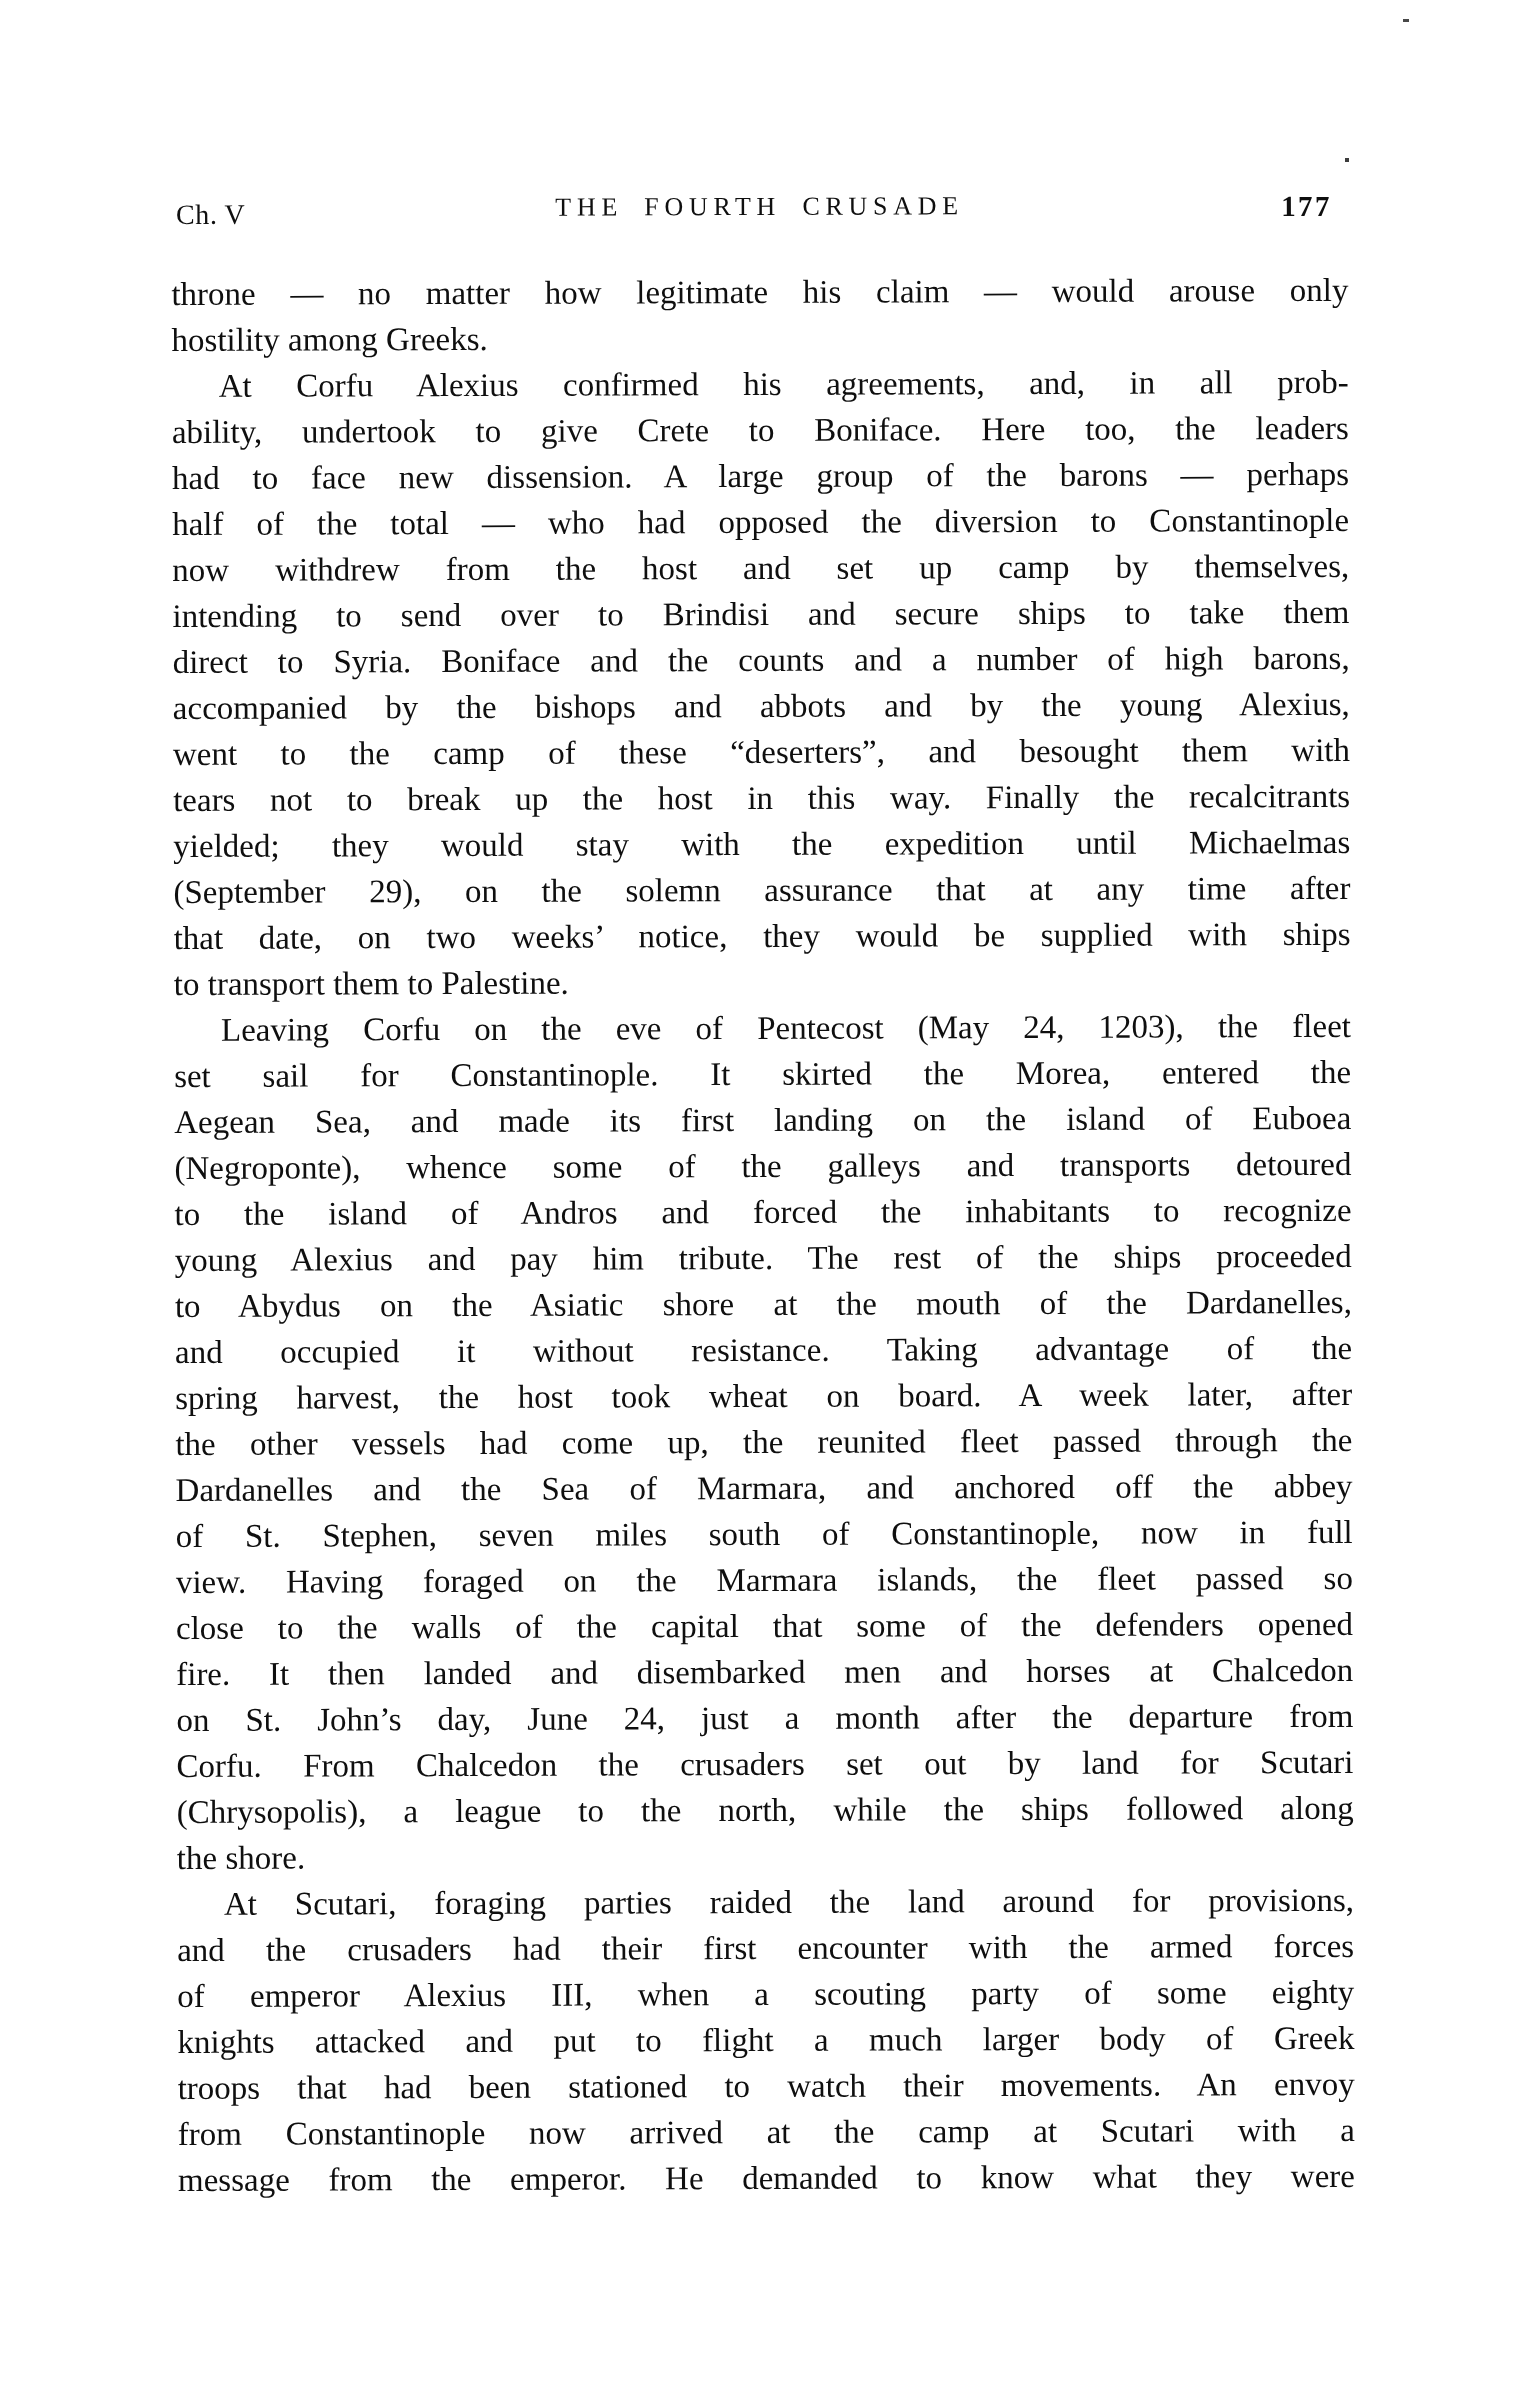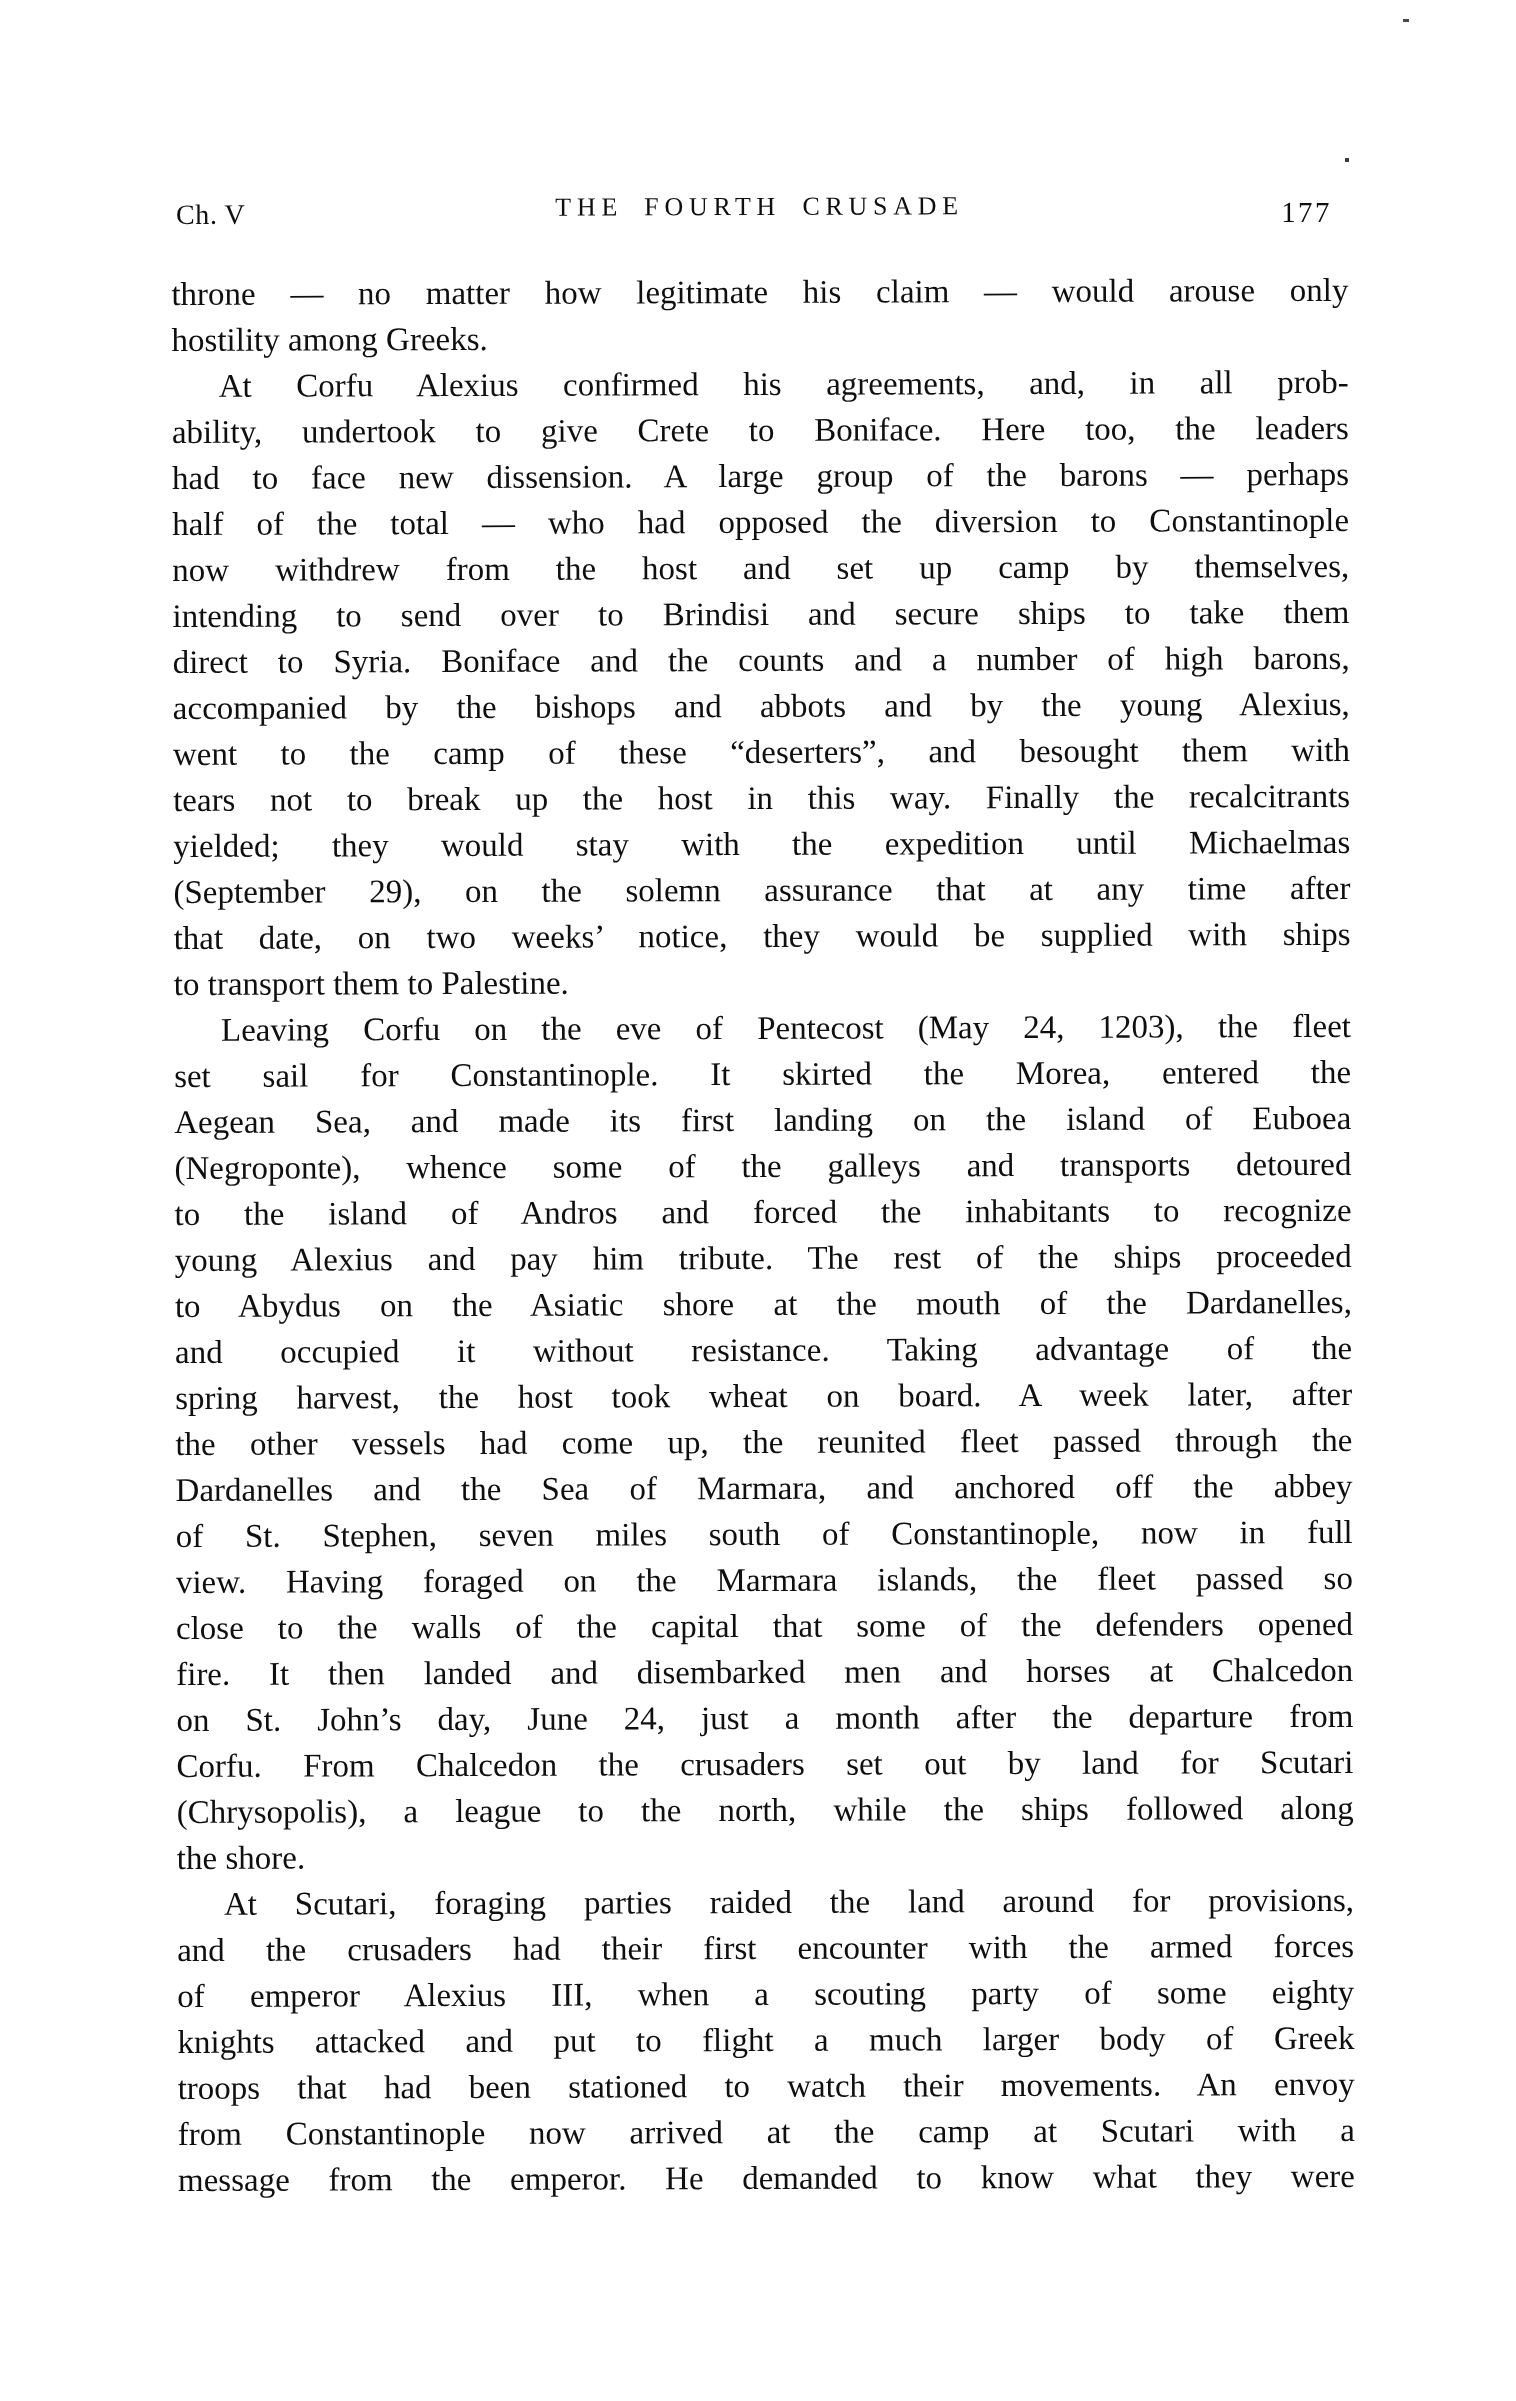--- a/index.html
+++ b/index.html
@@ -43,23 +43,24 @@
     right: 0;
     top: 3.8px;
     text-align: center;
     font-size: 26px;
     letter-spacing: 0.22em;
     word-spacing: 0.35em;
   }
   .folio {
     position: absolute;
     right: 16.4px;
-    top: 10px;
+    top: 4px;
     font-size: 29px;
     letter-spacing: 0.08em;
+    font-weight: bold;
   }
   .body-text {
     position: absolute;
     left: 0;
     top: 81px;
     width: 100%;
   }
   .line {
     height: 46px;
     line-height: 46px;

